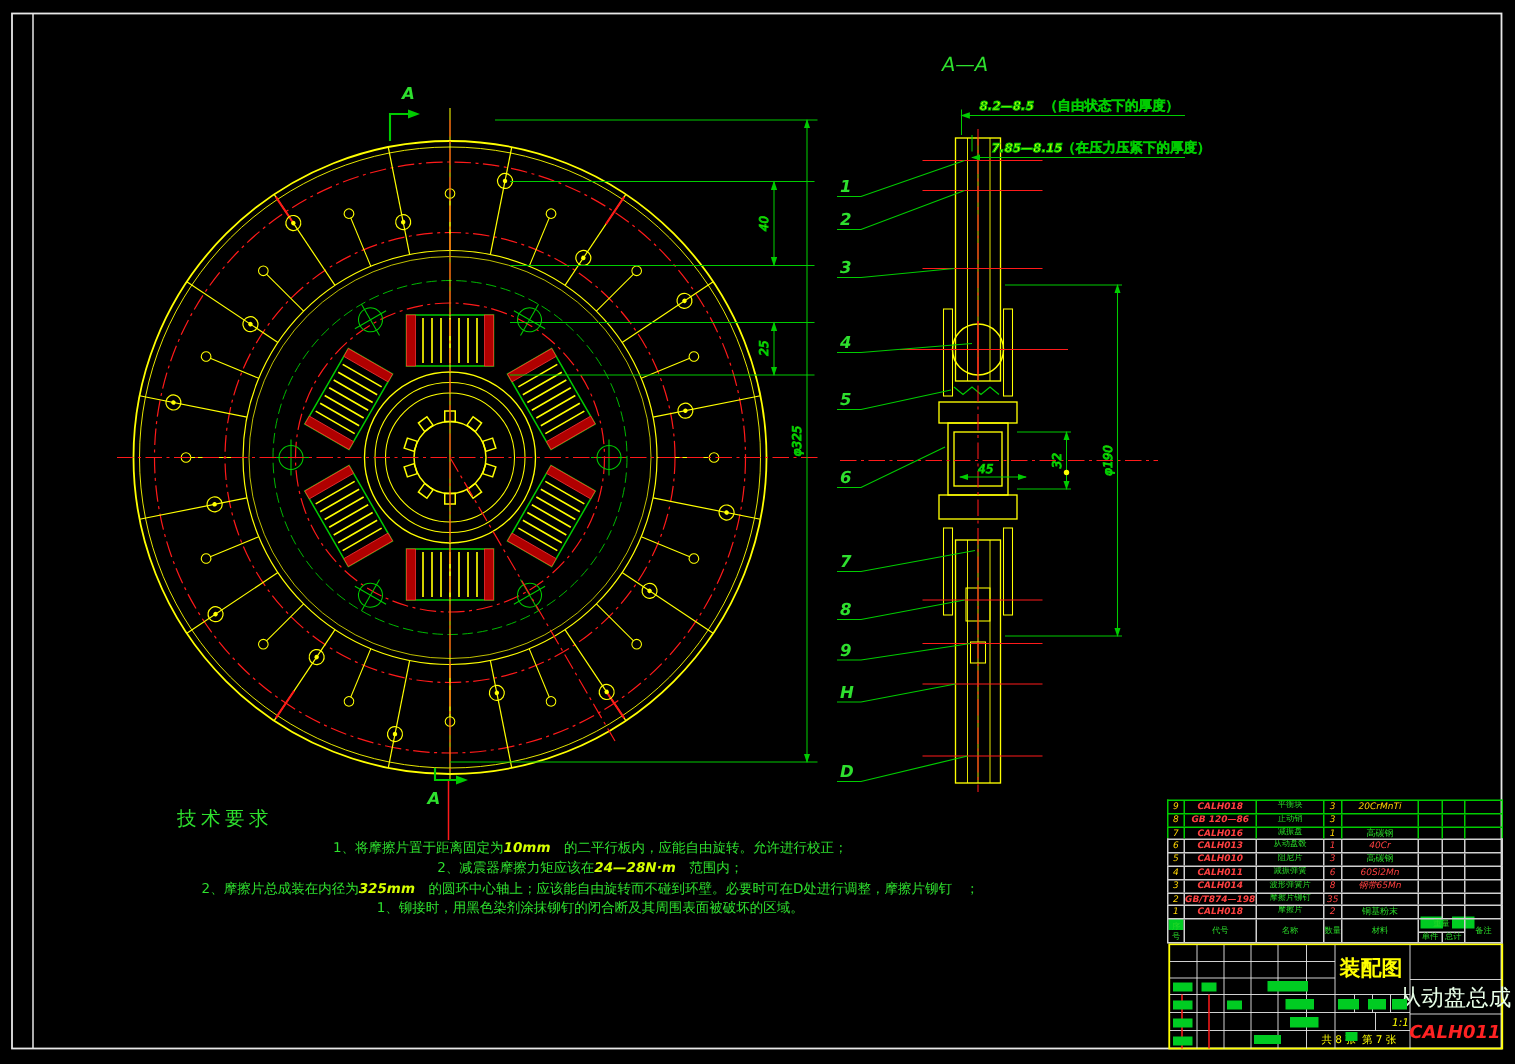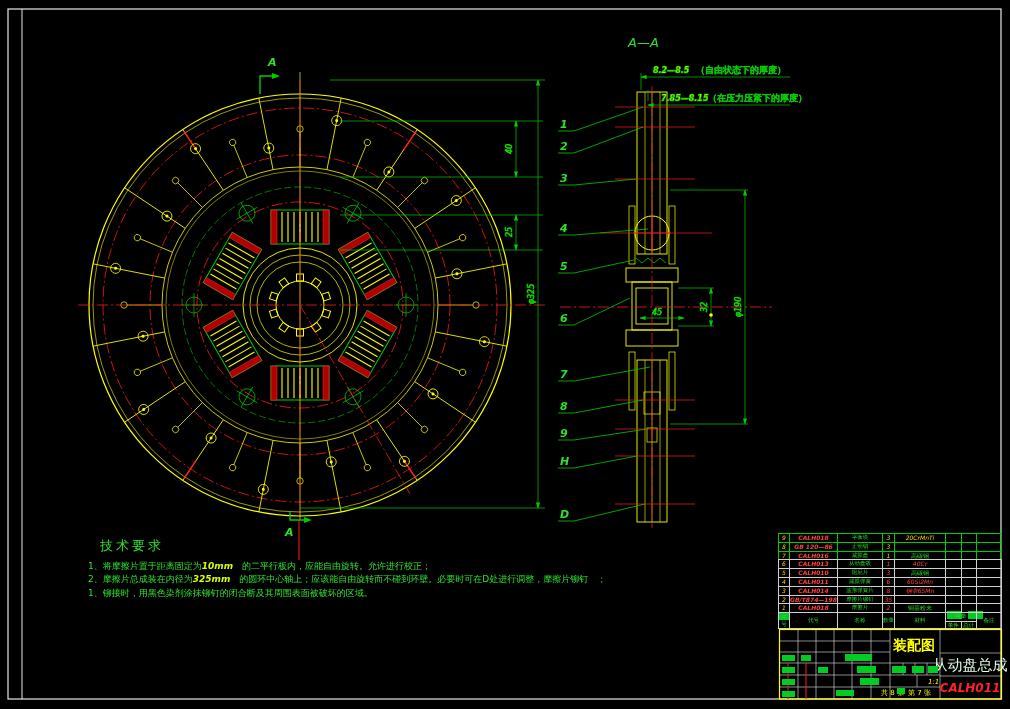--- a/index.html
+++ b/index.html
@@ -9,23 +9,23 @@
   .y{stroke:#ffff00;fill:none;}
   .g{stroke:#00cc00;fill:none;}
   .r{stroke:#ff1a1a;fill:none;}
   .w{stroke:#e8e8e8;fill:none;}
   .dd{stroke-dasharray:11 3 2 3;}
   .tg{fill:#2ee02e;font-size:9px;}
   .tgi{fill:#2ee02e;font-size:11px;font-style:italic;font-weight:bold;}
   .tv{fill:#d6ff00;font-size:8px;font-style:italic;font-weight:bold;}
   .tdim{fill:#bfff00;font-size:8px;font-style:italic;}
   
-  .tech{position:absolute;left:88px;top:537px;width:575px;color:#2ee02e;}
+  .tech{position:absolute;left:106px;top:537px;width:575px;color:#2ee02e;}
   .tech .title{font-size:13px;letter-spacing:3px;margin:0 0 5px 12px;}
-  .tech .ln{font-size:9px;line-height:13.4px;white-space:nowrap;}
+  .tech .ln{font-size:9px;line-height:13.4px;white-space:nowrap;text-align:center;}
   .tech .tvv{color:#d6ff00;font-style:italic;font-weight:bold;}
   
   .bom{position:absolute;left:778px;top:533px;width:224px;}
   .brow{display:flex;height:8.8px;border-left:1px solid #d0d0d0;border-top:1px solid #d0d0d0;
         border-right:1px solid #d0d0d0;box-sizing:border-box;}
   .brow.hl{border-color:#00cc00;}
   .brow.hl .bc{border-right-color:#00cc00;}
   .bc{box-sizing:border-box;border-right:1px solid #d0d0d0;overflow:hidden;white-space:nowrap;
       text-align:center;font-size:6px;line-height:7.5px;}
   .bc:last-child{border-right:none;}
@@ -377,20 +377,21 @@
       <rect x="779" y="612" width="10" height="8"></rect>
       <rect x="947" y="611" width="15" height="8"></rect>
           <rect x="968" y="611" width="15" height="8"></rect>
     </g>
   </g>
 </svg>
 
 <div class="tech">
   <div class="title">技术要求</div>
   <div class="ln"><span>1、将摩擦片置于距离固定为</span><span class="tvv">10mm</span><span>　的二平行板内，应能自由旋转。允许进行校正；</span><span class="tvv"></span><span></span></div>
+  <div class="ln"><span>2、减震器摩擦力矩应该在</span><span class="tvv">24—28N·m</span><span>　范围内；</span><span class="tvv"></span><span></span></div>
   <div class="ln"><span>2、摩擦片总成装在内径为</span><span class="tvv">325mm</span><span>　的圆环中心轴上；应该能自由旋转而不碰到环壁。必要时可在D处进行调整，摩擦片铆钉</span><span class="tvv"></span><span>　；</span></div>
   <div class="ln"><span>1、铆接时，用黑色染剂涂抹铆钉的闭合断及其周围表面被破坏的区域。</span><span class="tvv"></span><span></span><span class="tvv"></span><span></span></div>
 </div>
 
 <div class="bom">
   <div class="brow hl">
     <div class="bc c1 t-seq">9</div>
         <div class="bc c2 t-code">CALH018</div>
         <div class="bc c3 t-name">平衡块</div>
         <div class="bc c4 qy">3</div>

